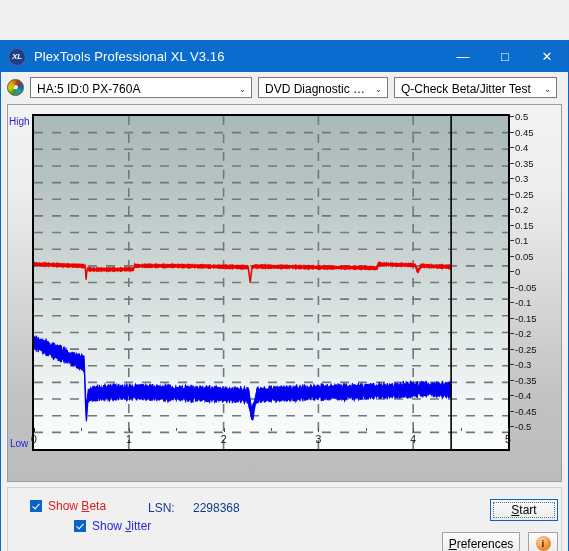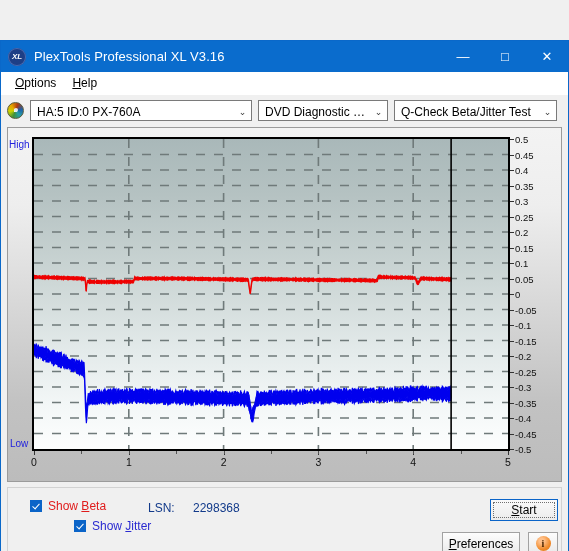--- a/index.html
+++ b/index.html
@@ -243,24 +243,20 @@
       </div>
       <div class="win-btn">
         <span class="gl">□</span>
       </div>
       <div class="win-btn close">
         <span class="gl">✕</span>
       </div>
     </div>
   </div>
 
-  <div class="menubar">
-    <div class="menu-item"><u>O</u>ptions</div>
-    <div class="menu-item"><u>H</u>elp</div>
-  </div>
 
   <div class="toolbar">
     <div class="disc-icon"></div>
 
     <div class="combo" id="combo-drive">
       <span class="cv">HA:5 ID:0  PX-760A</span>
       <span class="arrow">⌄</span>
     </div>
 
     <div class="combo" id="combo-func">

